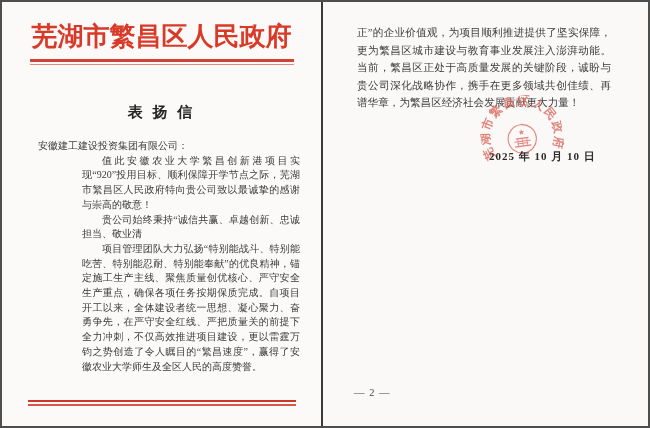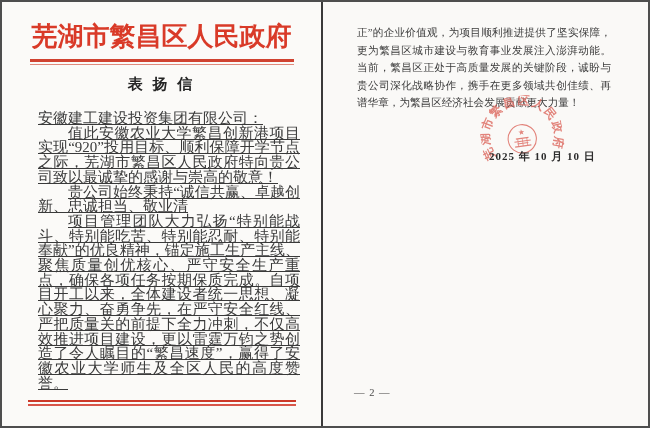--- a/index.html
+++ b/index.html
@@ -30,38 +30,37 @@
     white-space:nowrap;
   }
   .masthead-rule{
     width:264px;
     margin:7px auto 0 auto;
     height:2px;
     border-top:3px solid #d04231;
     border-bottom:1px solid #e08a7d;
   }
   .letter-title{
-    margin-top:10px;
+    margin-top:38px;
     text-align:center;
     font-size:15px;
     font-weight:bold;
     letter-spacing:3px;
     color:#242424;
   }
   .body-text{
     margin:17px 20px 0 36px;
     width:262px;
-    font-size:15px;
+    font-size:10px;
     line-height:14.7px;
     text-align:justify;
     color:#3a3a3a;
-    text-decoration:underline;
   }
   .body-text p{margin:0;padding:0;}
-  .body-text p.indent{text-indent:2em;}
+  .body-text p.indent{text-indent:2em;margin-left:44px;}
   .footer-rule{
     position:absolute;
     left:26px;bottom:20px;
     width:268px;height:2px;
     border-top:2px solid #cc3929;
     border-bottom:2px solid #d8564a;
   }
   .body-text-right{
     margin:22px 20px 12px 34px;
     width:254px;

